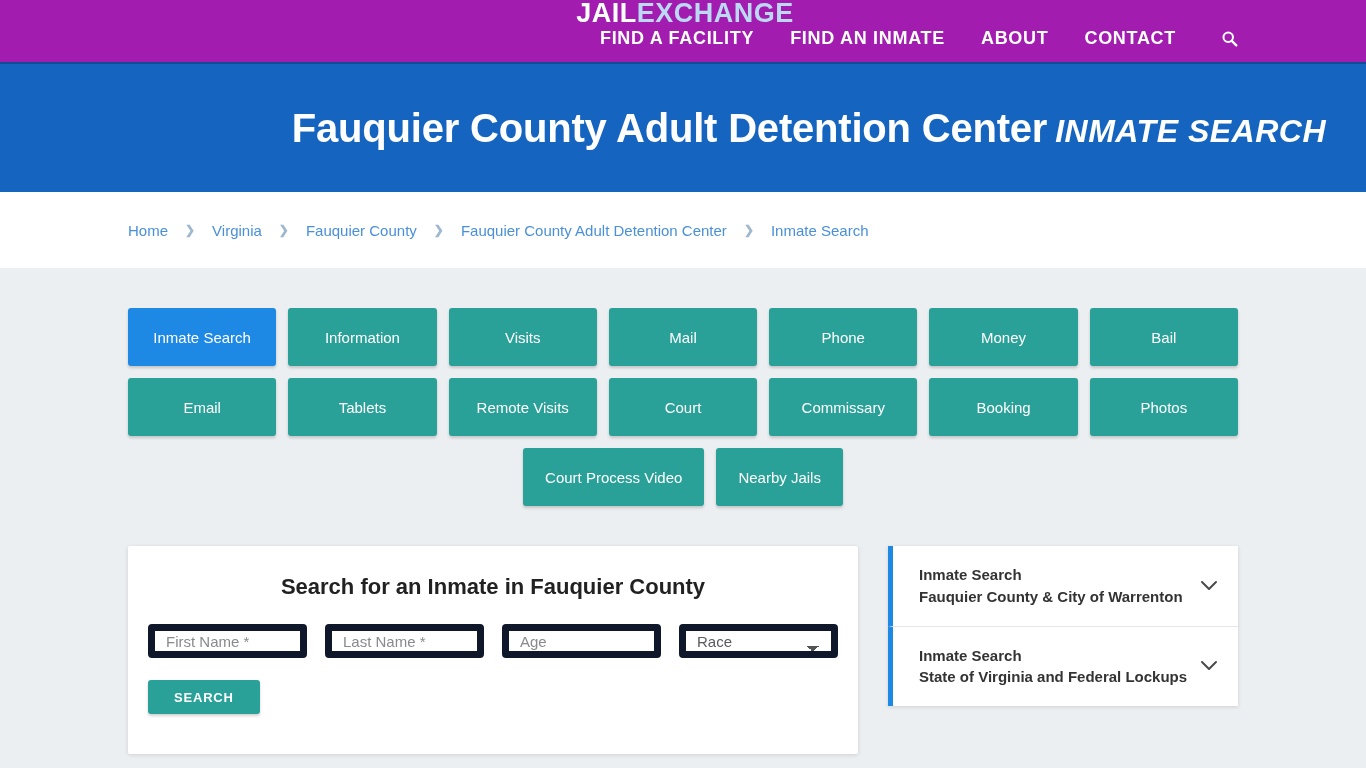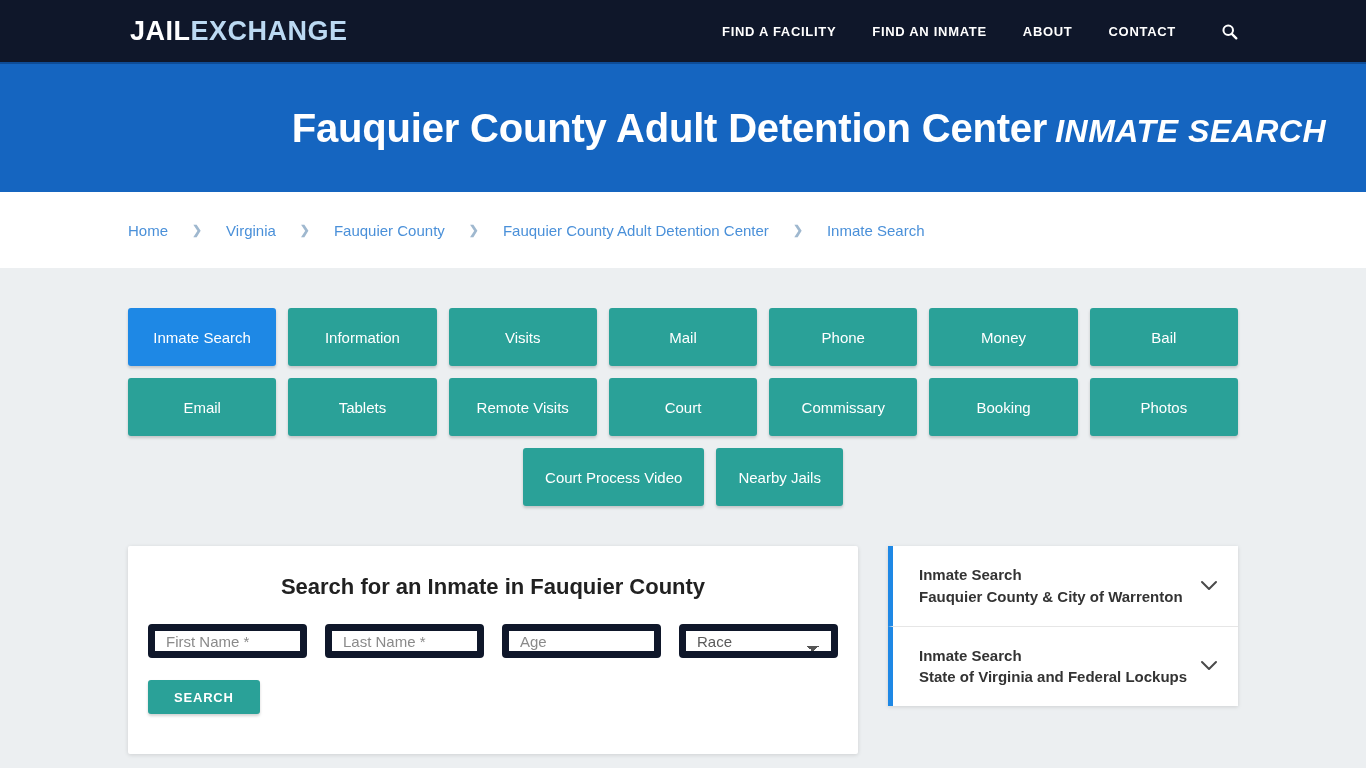--- a/index.html
+++ b/index.html
@@ -6,46 +6,47 @@
   html, body {
     width: 1366px; height: 768px;
     overflow: hidden;
     background: #eceff1;
     font-family: "Liberation Sans", sans-serif;
   }
 
   
   .topnav {
     height: 64px;
-    background: #0f172a;
+    background: #a21caf;
     border-bottom: 2px solid #0e4c96;
     display: flex;
     align-items: center;
     padding: 0 126px 0 130px;
     position: relative;
+    flex-direction: column;
   }
   .logo {
     font-size: 27px;
     font-weight: bold;
     letter-spacing: 0.5px;
     line-height: 1;
     white-space: nowrap;
   }
   .logo .l1 { color: #ffffff; }
   .logo .l2 { color: #bbd9f2; }
 
   .navlinks {
     margin-left: auto;
     display: flex;
     align-items: center;
     gap: 36px;
   }
   .navlinks a {
     color: #ffffff;
-    font-size: 13px;
+    font-size: 18px;
     font-weight: bold;
     letter-spacing: 0.7px;
     text-decoration: none;
     white-space: nowrap;
   }
   .searchbtn {
     display: flex; align-items: center; justify-content: center;
     width: 22px; height: 22px;
     margin-left: 6px;
   }
@@ -81,21 +82,21 @@
     background: #ffffff;
     height: 76px;
     display: flex;
     align-items: center;
     padding: 0 128px;
   }
   .crumbs {
     display: flex;
     align-items: center;
     font-size: 15px;
-    gap: 15px;
+    gap: 8px;
   }
   .crumbs a {
     color: #4a90d9;
     text-decoration: none;
     white-space: nowrap;
   }
   .crumbs .sep {
     color: #9fb8cf;
     font-size: 12px;
     margin: 0 9px;

